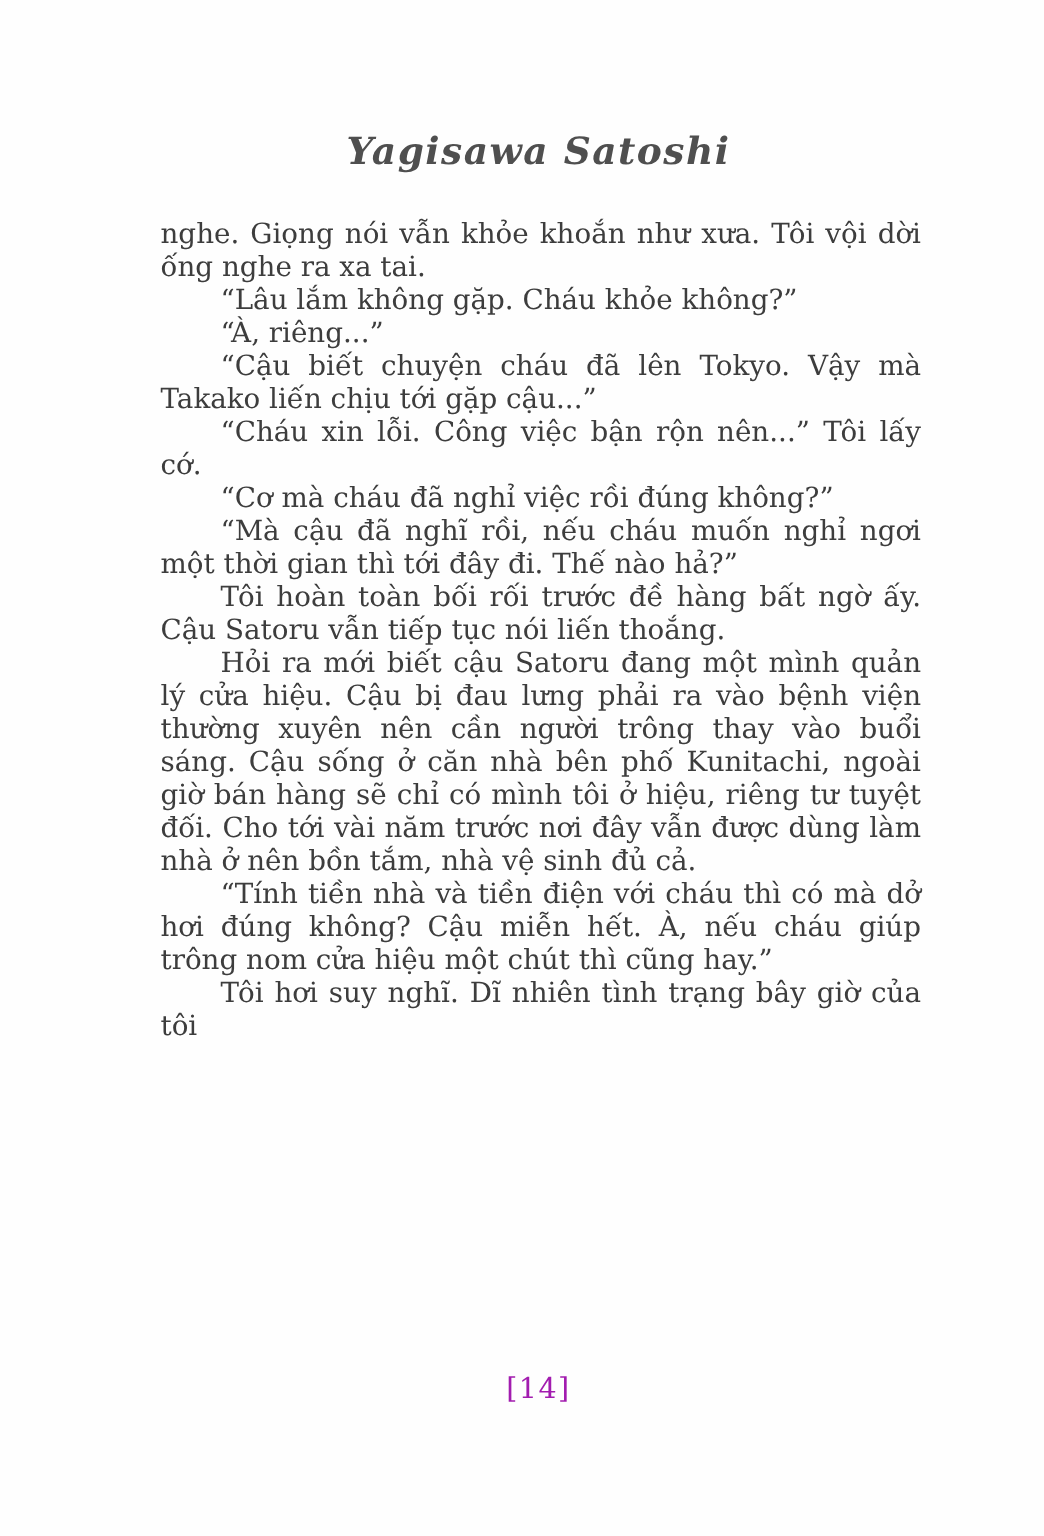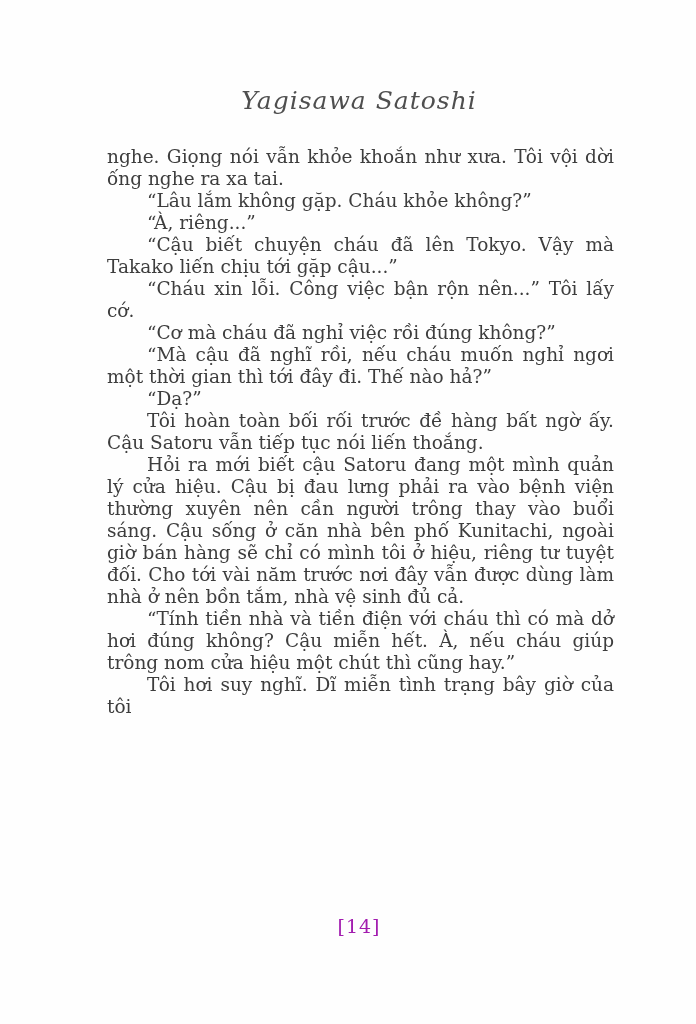--- a/index.html
+++ b/index.html
@@ -18,21 +18,21 @@
     overflow: hidden;
   }
   .running-header {
     position: absolute;
     top: 86px;
     left: 104px;
     width: 510px;
     text-align: center;
     font-family: "DejaVu Serif", serif;
     font-style: italic;
-    font-weight: 400;
+    font-weight: 700;
     font-size: 25px;
     letter-spacing: 1px;
     color: #4f4f4f;
   }
   .text-block {
     position: absolute;
     top: 146px;
     left: 107px;
     width: 507px;
     font-size: 18.5px;
@@ -68,21 +68,20 @@
   <div class="running-header">Yagisawa Satoshi</div>
 
   <div class="text-block">
       <p class="no-indent">nghe. Giọng nói vẫn khỏe khoắn như xưa. Tôi vội dời ống nghe ra xa tai.</p>
       <p class="indent">“Lâu lắm không gặp. Cháu khỏe không?”</p>
       <p class="indent">“À, riêng...”</p>
       <p class="indent">“Cậu biết chuyện cháu đã lên Tokyo. Vậy mà Takako liến chịu tới gặp cậu...”</p>
       <p class="indent">“Cháu xin lỗi. Công việc bận rộn nên...” Tôi lấy cớ.</p>
       <p class="indent">“Cơ mà cháu đã nghỉ việc rồi đúng không?”</p>
       <p class="indent">“Mà cậu đã nghĩ rồi, nếu cháu muốn nghỉ ngơi một thời gian thì tới đây đi. Thế nào hả?”</p>
-      <p class="indent">“Dạ?”</p>
       <p class="indent">Tôi hoàn toàn bối rối trước đề hàng bất ngờ ấy. Cậu Satoru vẫn tiếp tục nói liến thoắng.</p>
       <p class="indent">Hỏi ra mới biết cậu Satoru đang một mình quản lý cửa hiệu. Cậu bị đau lưng phải ra vào bệnh viện thường xuyên nên cần người trông thay vào buổi sáng. Cậu sống ở căn nhà bên phố Kunitachi, ngoài giờ bán hàng sẽ chỉ có mình tôi ở hiệu, riêng tư tuyệt đối. Cho tới vài năm trước nơi đây vẫn được dùng làm nhà ở nên bồn tắm, nhà vệ sinh đủ cả.</p>
       <p class="indent">“Tính tiền nhà và tiền điện với cháu thì có mà dở hơi đúng không? Cậu miễn hết. À, nếu cháu giúp trông nom cửa hiệu một chút thì cũng hay.”</p>
-      <p class="indent">Tôi hơi suy nghĩ. Dĩ miễn tình trạng bây giờ của tôi</p>
+      <p class="indent">Tôi hơi suy nghĩ. Dĩ nhiên tình trạng bây giờ của tôi</p>
     </div>
 
   <div class="page-number">[14]</div>
 </div>
 
 </body></html>

